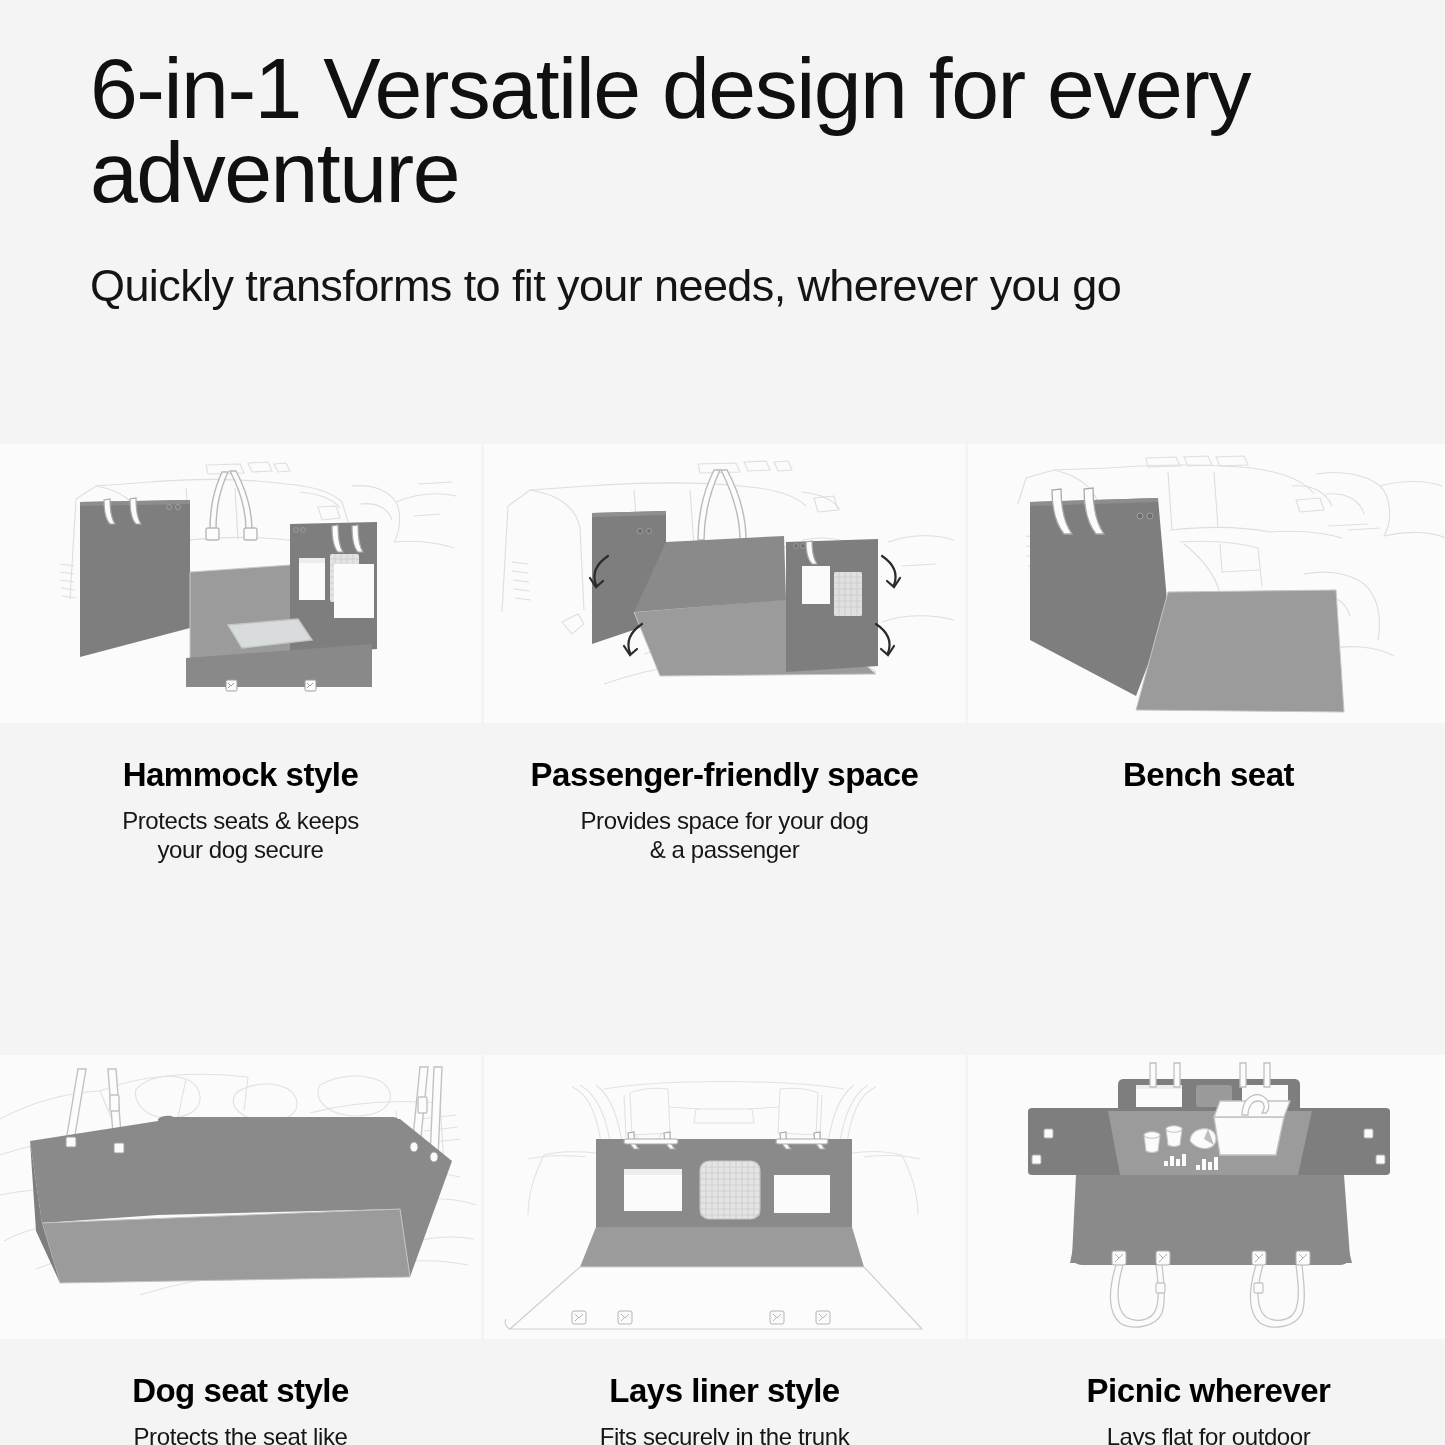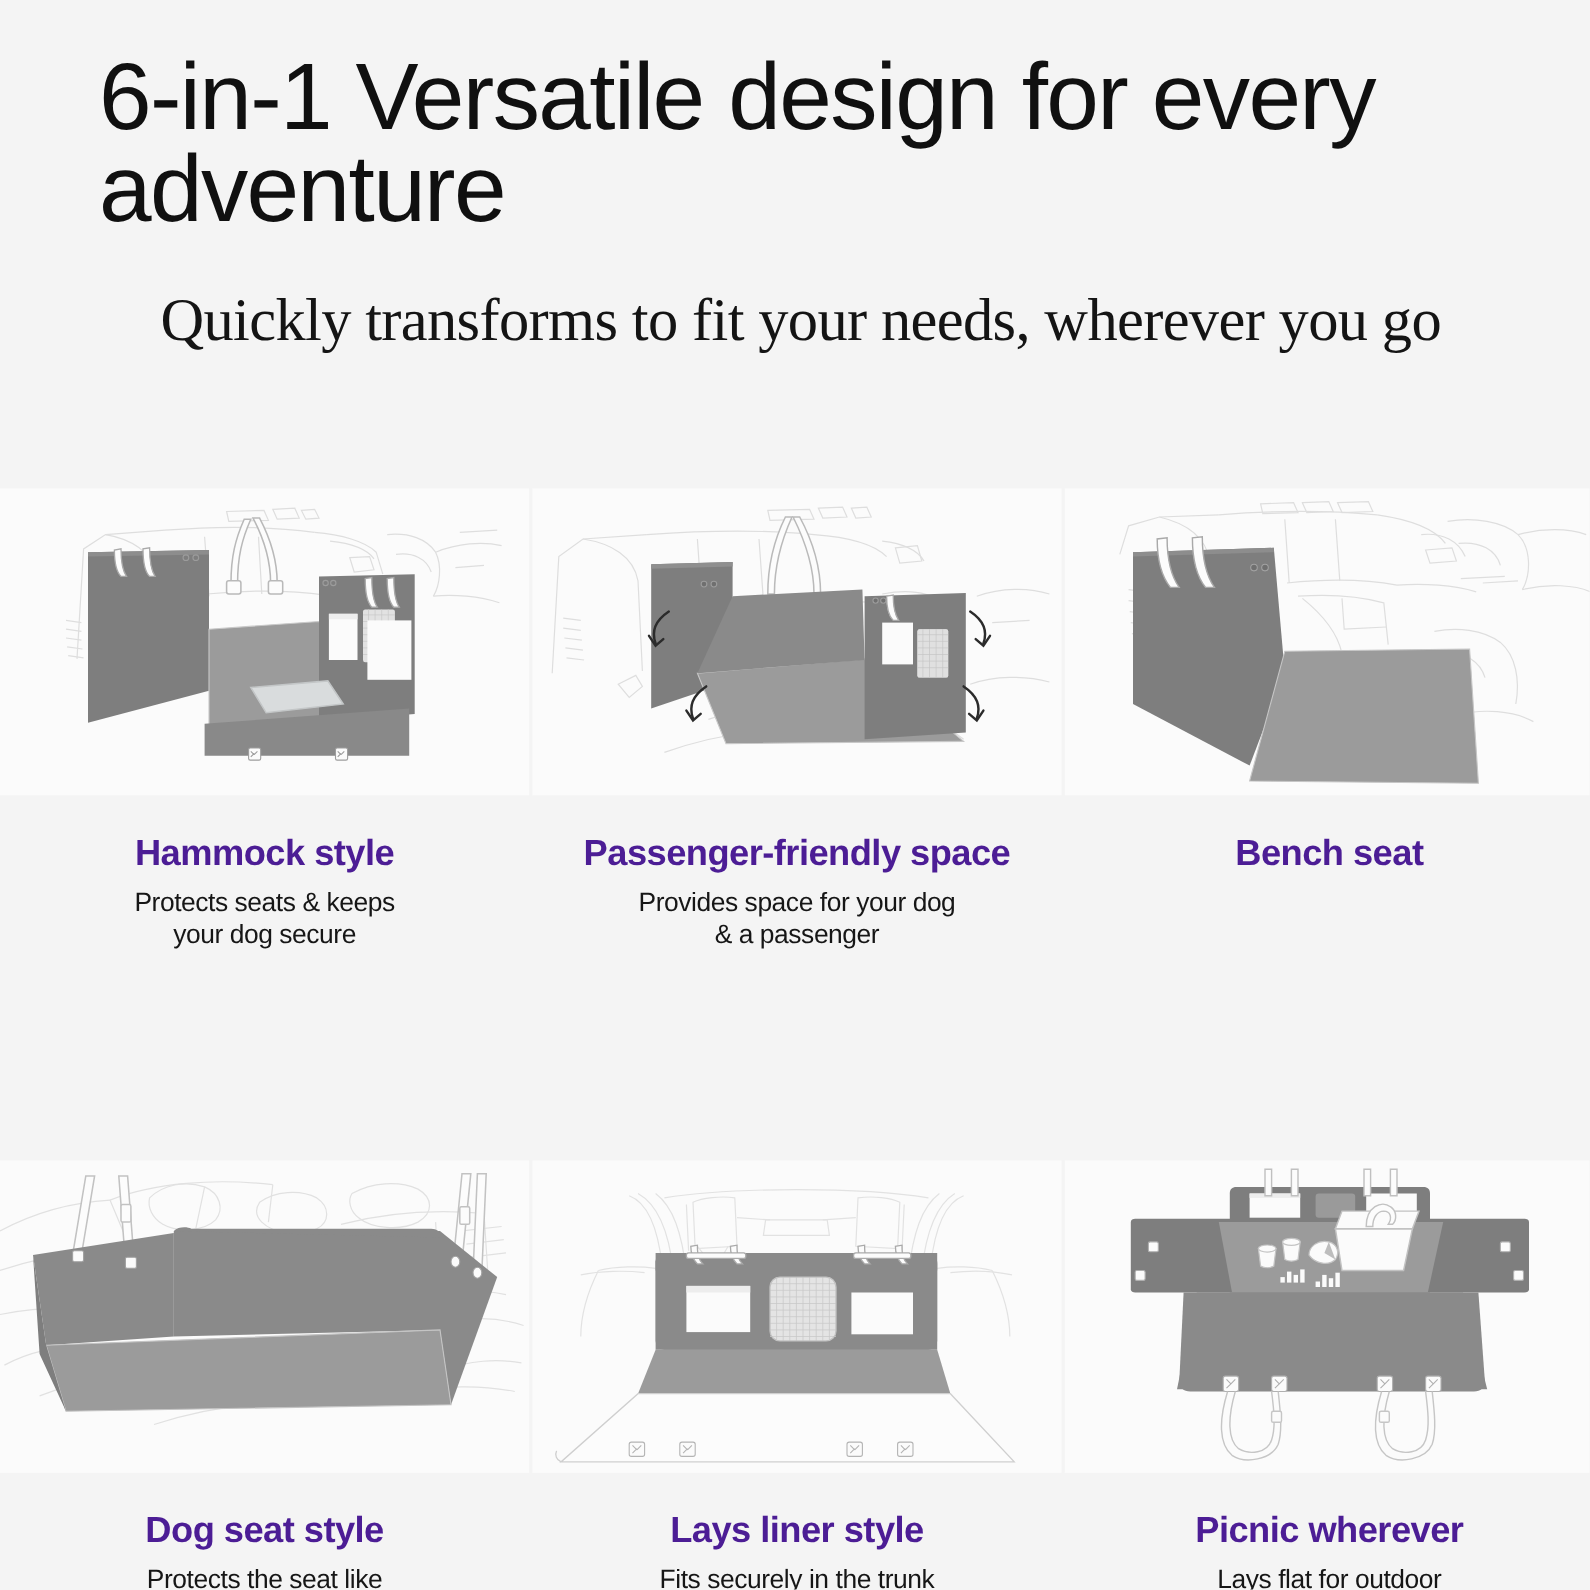--- a/index.html
+++ b/index.html
@@ -17,28 +17,27 @@
   .title {
     font-size:86px;
     line-height:0.98;
     font-weight:400;
     letter-spacing:-1.5px;
     color:#101010;
     max-width:1180px;
   }
   .subtitle {
     margin-top:46px;
-    font-size:55px;
+    font-size:45px;
     font-weight:400;
     line-height:1.1;
     letter-spacing:-0.6px;
     color:#141414;
-    text-align:right;
+    text-align:left;
     padding-right:45px;
-    font-family:Liberation Serif, serif;
   }
 
   
   .grid { position:absolute; left:0; top:444px; width:1445px; }
   .row { display:flex; gap:3px; width:1445px; }
   .row.row2 { margin-top:191px; }
   .cell { width:481px; }
 
   .card {
     position:relative;
@@ -47,21 +46,21 @@
     background:#fbfbfb;
     overflow:hidden;
   }
   .row2 .card { height:284px; }
 
   .caption { text-align:center; padding:0 10px; }
   .cap-title {
     font-size:33px;
     font-weight:700;
     letter-spacing:-0.5px;
-    color:#4c1d95;
+    color:#000000;
     margin-top:34px;
     line-height:1.1;
   }
   .cap-desc {
     font-size:24px;
     font-weight:400;
     letter-spacing:-0.4px;
     color:#161616;
     line-height:1.18;
     margin-top:14px;

